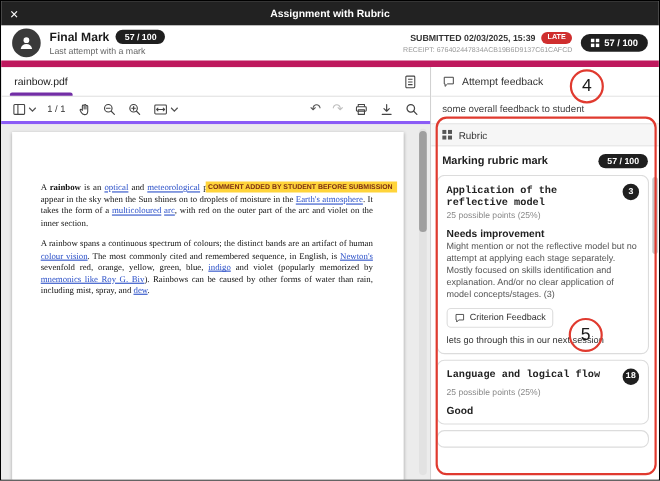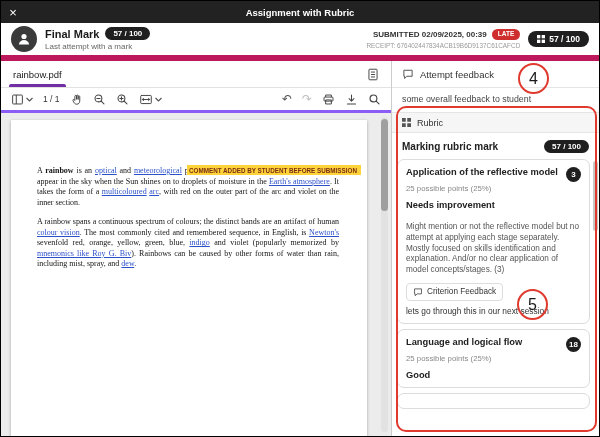--- a/index.html
+++ b/index.html
@@ -57,26 +57,26 @@
 
   
   .sidebar{width:207px;flex:none;display:flex;flex-direction:column;background:#fff;overflow:hidden;}
   .af-row{height:27px;flex:none;display:flex;align-items:center;gap:6px;padding:0 10px;border-bottom:1px solid #e5e5e5;font-size:9.5px;color:#333;cursor:pointer;}
   .overall{padding:6px 10px 8px;font-size:8.8px;color:#444;flex:none;}
   .rubric-bar{height:21px;flex:none;display:flex;align-items:center;gap:6px;padding:0 10px;background:#f6f6f6;border-top:1px solid #e5e5e5;border-bottom:1px solid #e5e5e5;font-size:9px;color:#333;}
   .mark-row{display:flex;align-items:center;justify-content:space-between;padding:7px 10px 6px;flex:none;}
   .mark-label{font-size:10px;font-weight:bold;color:#222;}
   .cards{flex:1;display:flex;flex-direction:column;gap:5px;padding:0 9px 5px 5px;overflow:hidden;position:relative;}
   .card{background:#fff;border:1px solid #dcdcdc;border-radius:7px;padding:7px 8px;cursor:pointer;flex:none;}
-  .card-head{display:flex;justify-content:space-between;gap:6px;align-items:flex-start;}
+  .card-head{display:flex;justify-content:space-between;gap:6px;align-items:flex-start;font-family:Liberation Mono, monospace;}
   .card-title{font-size:9.3px;font-weight:bold;color:#222;line-height:1.2;}
   .badge{flex:none;width:15px;height:15px;border-radius:50%;background:#1f1f1f;color:#fff;font-size:8px;font-weight:bold;display:flex;align-items:center;justify-content:center;}
   .points{font-size:7.8px;color:#888;margin-top:2px;}
   .level{font-size:9.3px;font-weight:bold;color:#222;margin-top:7px;}
-  .desc{font-size:8.2px;color:#555;line-height:1.32;margin-top:12px;}
+  .desc{font-size:8.2px;color:#555;line-height:1.32;margin-top:2px;}
   .chip{display:inline-flex;align-items:flex-start;gap:4px;border:1px solid #ddd;border-radius:4px;padding:3px 6px;margin-top:7px;font-size:8.2px;color:#333;cursor:pointer;}
   .cfb-text{font-size:8.4px;color:#333;margin-top:5px;}
   .side-scroll{position:absolute;right:1px;top:2px;width:5px;height:70px;background:#c6c6c6;border-radius:3px;cursor:pointer;}
 
   
   .ann{position:absolute;z-index:50;pointer-events:none;}
   .ann-rect{left:395px;top:105px;width:201px;height:326px;border:2.5px solid #e03a2f;border-radius:10px;}
   .ann-circ{width:31px;height:31px;border:2.5px solid #e03a2f;border-radius:50%;display:flex;align-items:center;justify-content:center;font-size:16px;color:#1a1a1a;background:transparent;}
   #circ4{left:517px;top:62px;}
   #circ5{left:516px;top:288px;}
@@ -103,21 +103,21 @@
         <div class="name-row">
           <span class="student-name">Final Mark</span>
           <span class="pill">57 / 100</span>
         </div>
         <div class="attempt-note">Last attempt with a mark</div>
       </div>
     </div>
     <div class="header-right">
       <div class="sub-col">
         <div class="sub-line">
-          <span class="submitted">SUBMITTED 02/09/2025, 00:39</span>
+          <span class="submitted">SUBMITTED 02/03/2025, 15:39</span>
           <span class="late">LATE</span>
         </div>
         <div class="receipt">RECEIPT: 676402447834ACB19B6D9137C61CAFCD</div>
       </div>
       <div class="pill overall-pill">
         <svg width="8" height="8" viewBox="0 0 12 12" fill="#fff">
             <rect x="0" y="0" width="5" height="5"></rect>
             <rect x="7" y="0" width="5" height="5"></rect>
             <rect x="0" y="7" width="5" height="5"></rect>
             <rect x="7" y="7" width="5" height="5"></rect>

